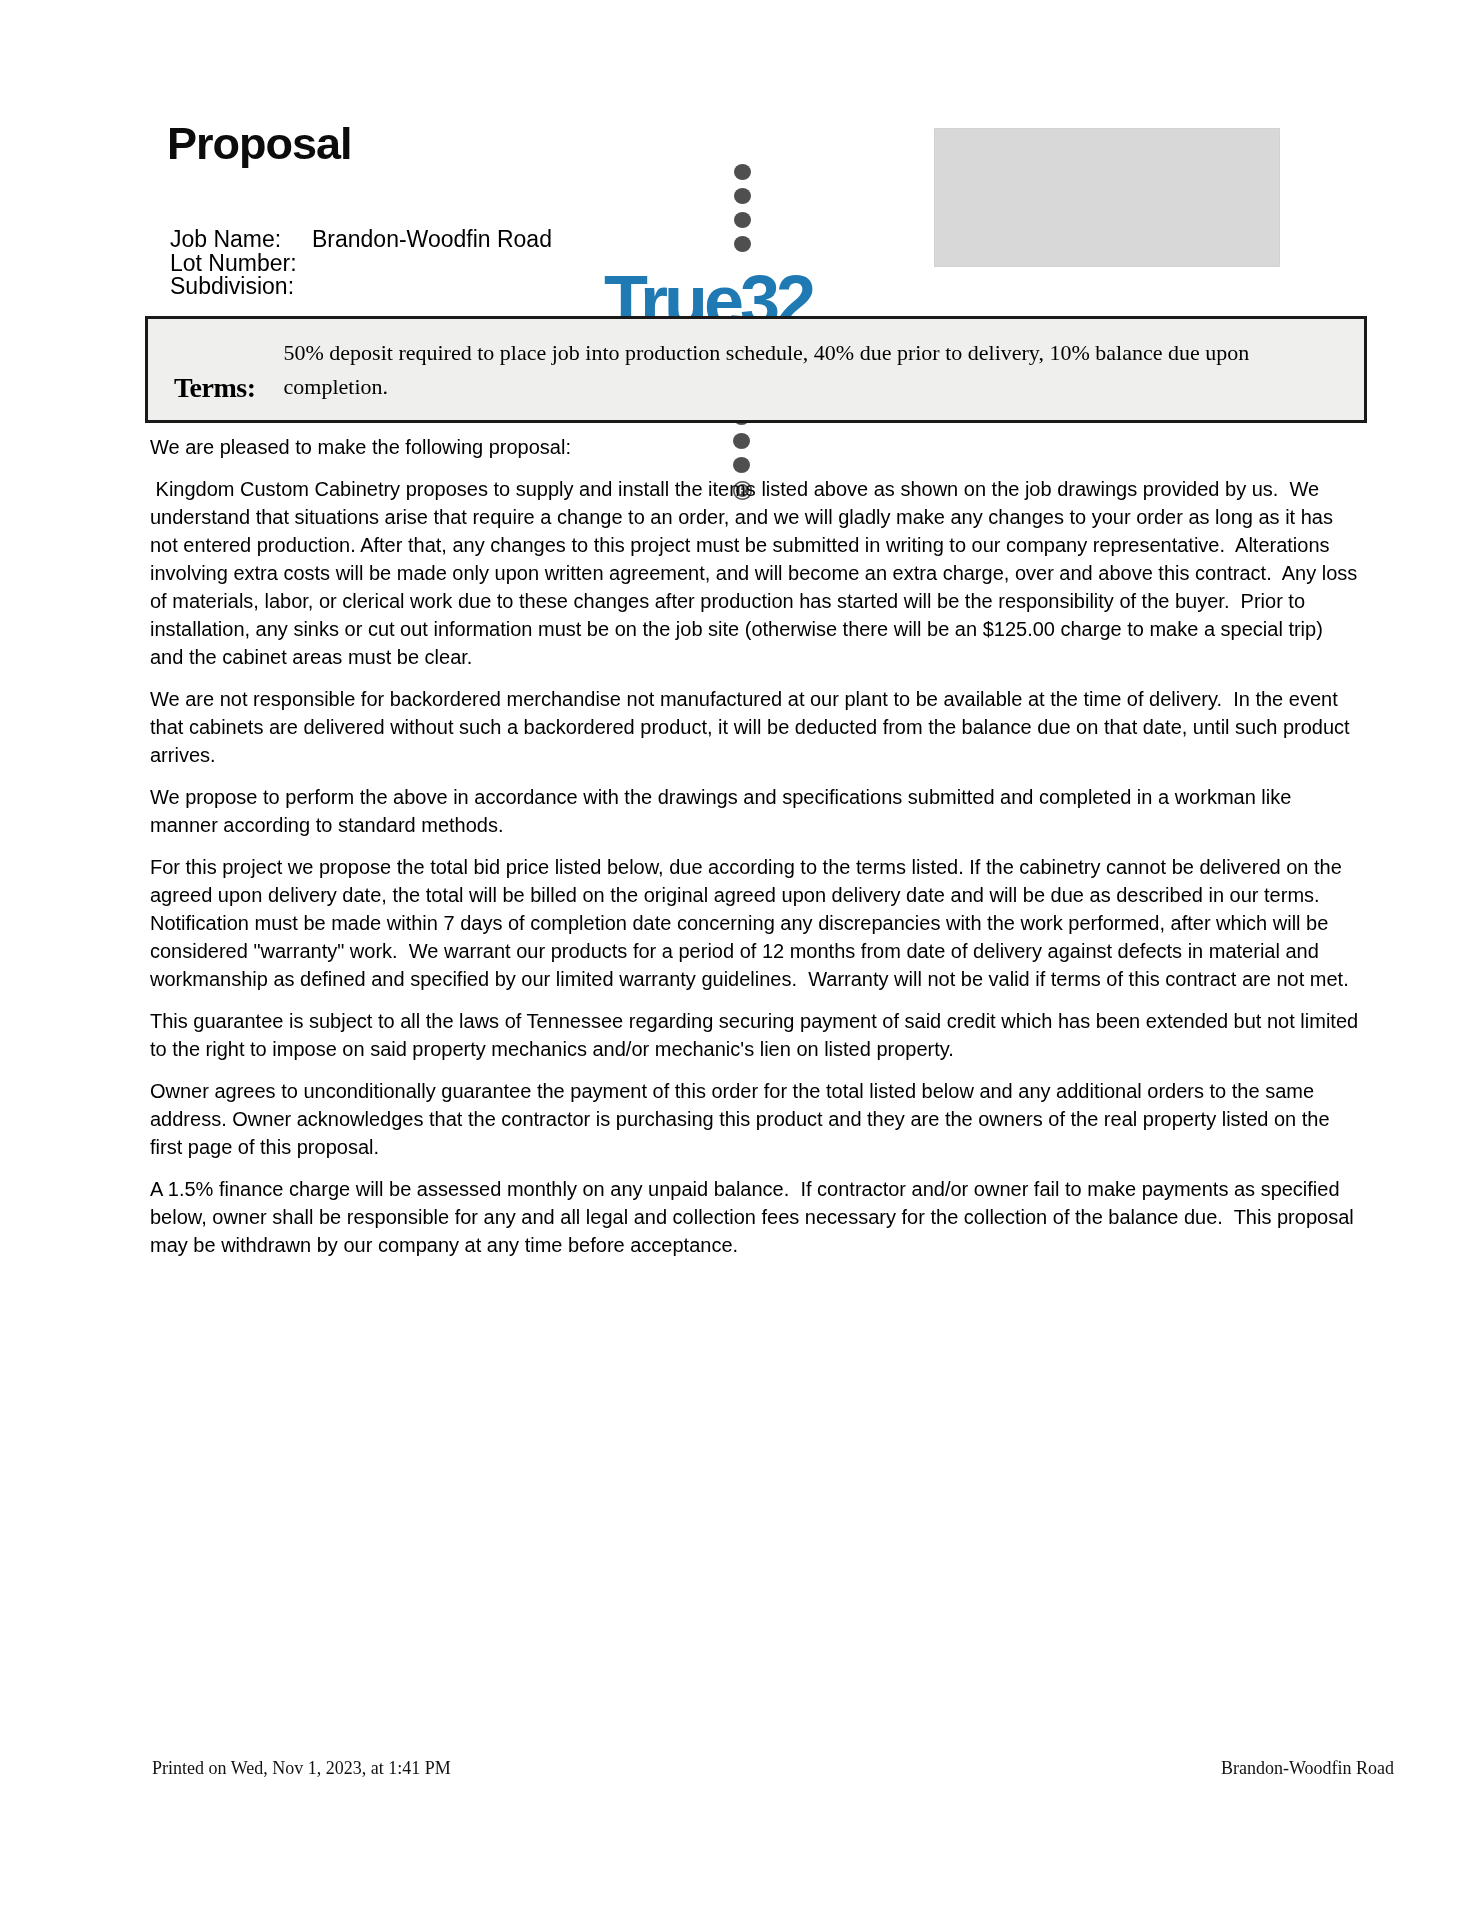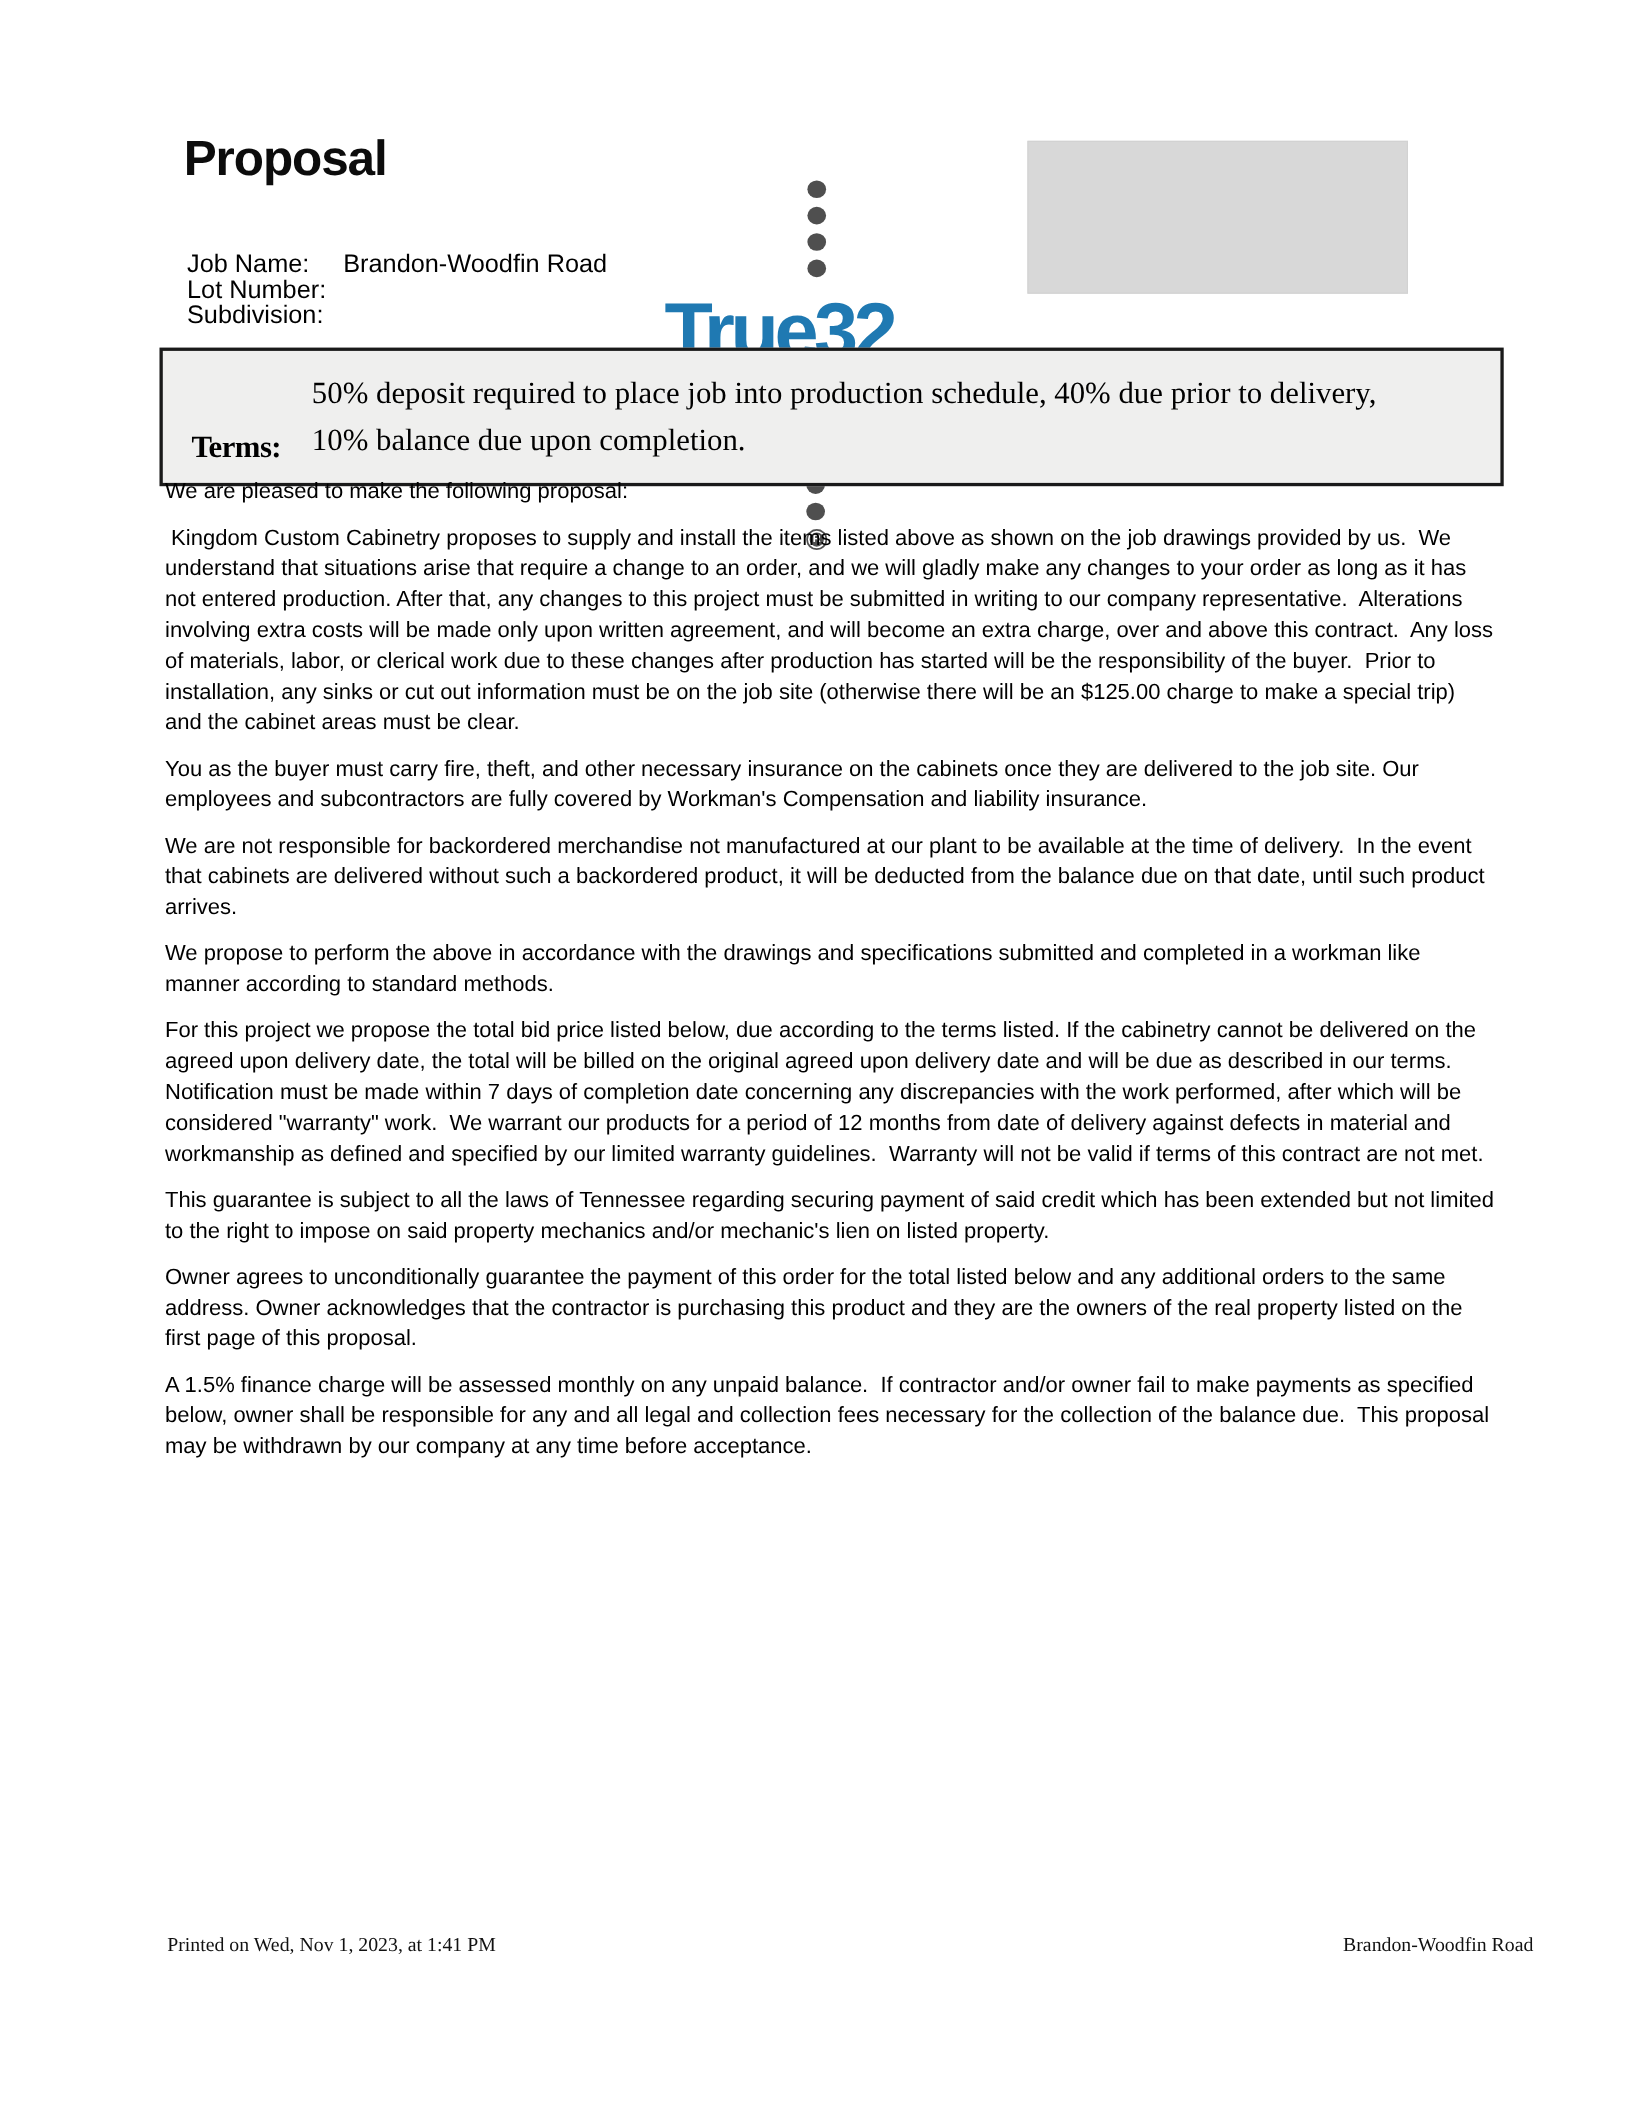--- a/index.html
+++ b/index.html
@@ -34,21 +34,21 @@
   .joblabel{display:inline-block;width:142px;}
   .jobvalue{display:inline-block;}
 
   
   .termsbox{position:absolute;left:145px;top:316px;width:1222px;min-height:97px;
             box-sizing:border-box;background:#efefee;border:3px solid #1a1a1a;
             padding:15px 24px 16px 26px;display:flex;align-items:flex-end;
             font-family:"Liberation Serif", serif;}
   .termslabel{font-weight:bold;font-size:28px;letter-spacing:-0.5px;margin-right:28px;
               white-space:nowrap;}
-  .termstext{font-size:28px;line-height:1.55;max-width:1000px;padding-top:2px;}
+  .termstext{font-size:22px;line-height:1.55;max-width:1000px;padding-top:2px;}
 
   
   .bodytext{position:absolute;left:150px;top:433px;width:1210px;font-size:20px;
             line-height:28px;}
   .bodytext p{margin:0 0 14px 0;white-space:pre-wrap;}
 
   
   .footer{position:absolute;left:152px;right:118px;top:1758px;display:flex;
           justify-content:space-between;font-family:"Liberation Serif", serif;
           font-size:18px;color:#111;}
@@ -97,21 +97,20 @@
   </div>
 
   <div class="termsbox">
     <span class="termslabel">Terms:</span>
     <span class="termstext">50% deposit required to place job into production schedule, 40% due prior to delivery, 10% balance due upon completion.</span>
   </div>
 
   <div class="bodytext">
     <p>We are pleased to make the following proposal:</p>
     <p> Kingdom Custom Cabinetry proposes to supply and install the items listed above as shown on the job drawings provided by us.  We understand that situations arise that require a change to an order, and we will gladly make any changes to your order as long as it has not entered production. After that, any changes to this project must be submitted in writing to our company representative.  Alterations involving extra costs will be made only upon written agreement, and will become an extra charge, over and above this contract.  Any loss of materials, labor, or clerical work due to these changes after production has started will be the responsibility of the buyer.  Prior to installation, any sinks or cut out information must be on the job site (otherwise there will be an $125.00 charge to make a special trip) and the cabinet areas must be clear.</p>
-    <p>You as the buyer must carry fire, theft, and other necessary insurance on the cabinets once they are delivered to the job site. Our employees and subcontractors are fully covered by Workman's Compensation and liability insurance.</p>
     <p>We are not responsible for backordered merchandise not manufactured at our plant to be available at the time of delivery.  In the event that cabinets are delivered without such a backordered product, it will be deducted from the balance due on that date, until such product arrives.</p>
     <p>We propose to perform the above in accordance with the drawings and specifications submitted and completed in a workman like manner according to standard methods.</p>
     <p>For this project we propose the total bid price listed below, due according to the terms listed. If the cabinetry cannot be delivered on the agreed upon delivery date, the total will be billed on the original agreed upon delivery date and will be due as described in our terms. Notification must be made within 7 days of completion date concerning any discrepancies with the work performed, after which will be considered "warranty" work.  We warrant our products for a period of 12 months from date of delivery against defects in material and workmanship as defined and specified by our limited warranty guidelines.  Warranty will not be valid if terms of this contract are not met.</p>
     <p>This guarantee is subject to all the laws of Tennessee regarding securing payment of said credit which has been extended but not limited to the right to impose on said property mechanics and/or mechanic's lien on listed property.</p>
     <p>Owner agrees to unconditionally guarantee the payment of this order for the total listed below and any additional orders to the same address. Owner acknowledges that the contractor is purchasing this product and they are the owners of the real property listed on the first page of this proposal.</p>
     <p>A 1.5% finance charge will be assessed monthly on any unpaid balance.  If contractor and/or owner fail to make payments as specified below, owner shall be responsible for any and all legal and collection fees necessary for the collection of the balance due.  This proposal may be withdrawn by our company at any time before acceptance.</p>
   </div>
 
   <div class="footer">
     <span>Printed on Wed, Nov 1, 2023, at 1:41 PM</span>

